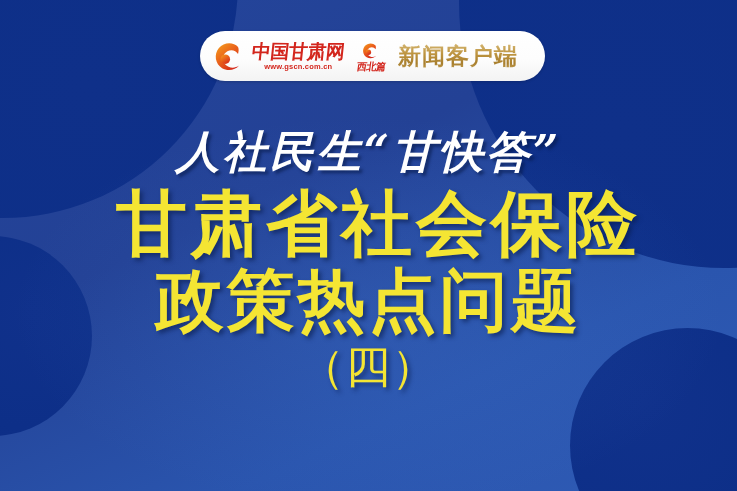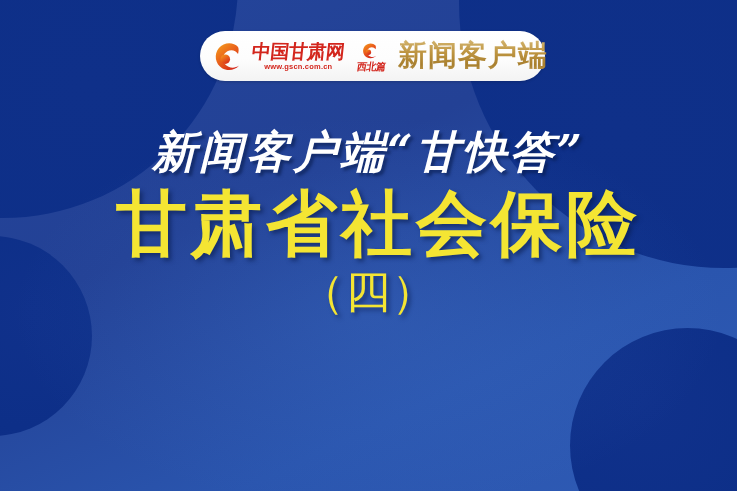--- a/index.html
+++ b/index.html
@@ -123,21 +123,21 @@
     font-weight: bold;
     color: #d3261d;
     transform: skewX(-8deg);
     margin-top: 2px;
     letter-spacing: -0.5px;
     white-space: nowrap;
   }
   #client-name {
     flex: 0 0 auto;
     font-family: Liberation Sans, sans-serif;
-    font-size: 29px;
+    font-size: 23px;
     font-weight: bold;
     letter-spacing: 1px;
     margin-left: 8px;
     white-space: nowrap;
     background: linear-gradient(180deg, #d9bd7c 0%, #bd9440 42%, #a87f2e 72%, #cdab62 100%);
     -webkit-background-clip: text;
     background-clip: text;
     color: transparent;
     -webkit-text-fill-color: transparent;
   }
@@ -235,18 +235,19 @@
           <circle cx="25" cy="38" r="9" fill="url(#swirlGradB)"></circle>
         </svg>
       </span>
       <span id="xibei-text">西北篇</span>
     </span>
 
     <span id="client-name">新闻客户端</span>
   </div>
 
   <div id="headline">
-    <div id="subtitle">新闻客户端“甘快答”</div>
+    <div id="subtitle">人社民生“甘快答”</div>
     <div class="gold-line" id="title-line-1">甘肃省社会保险</div>
+    <div class="gold-line" id="title-line-2">政策热点问题</div>
     <div class="gold-line" id="title-line-3">（四）</div>
   </div>
 
 </div>
 
 </body></html>

